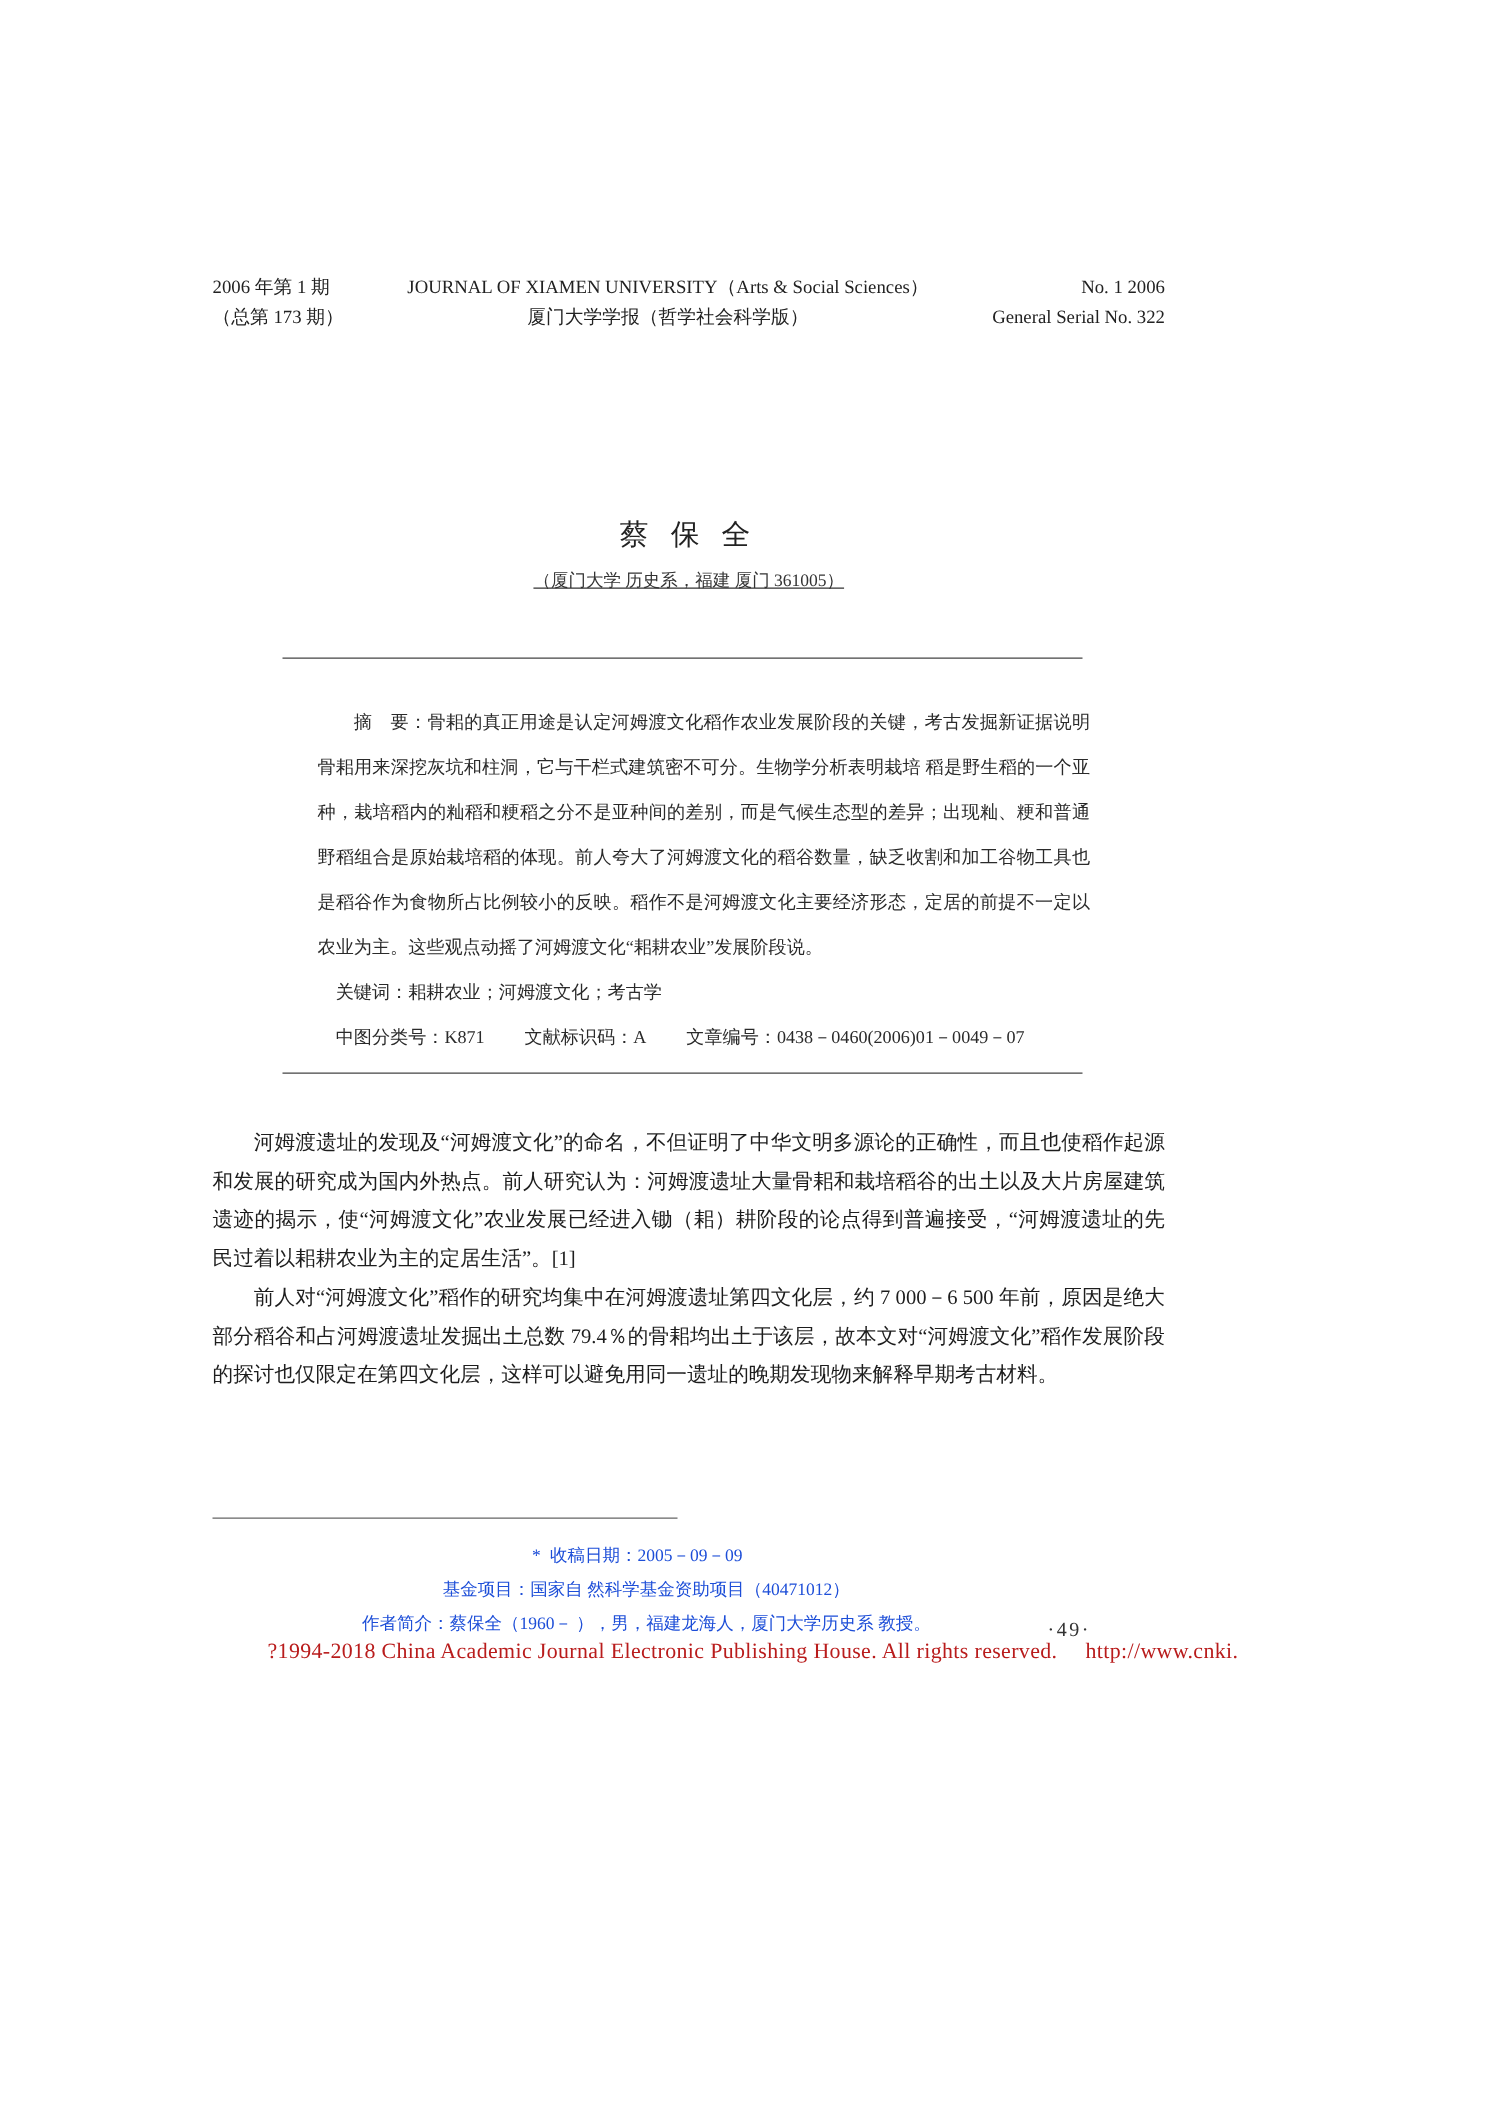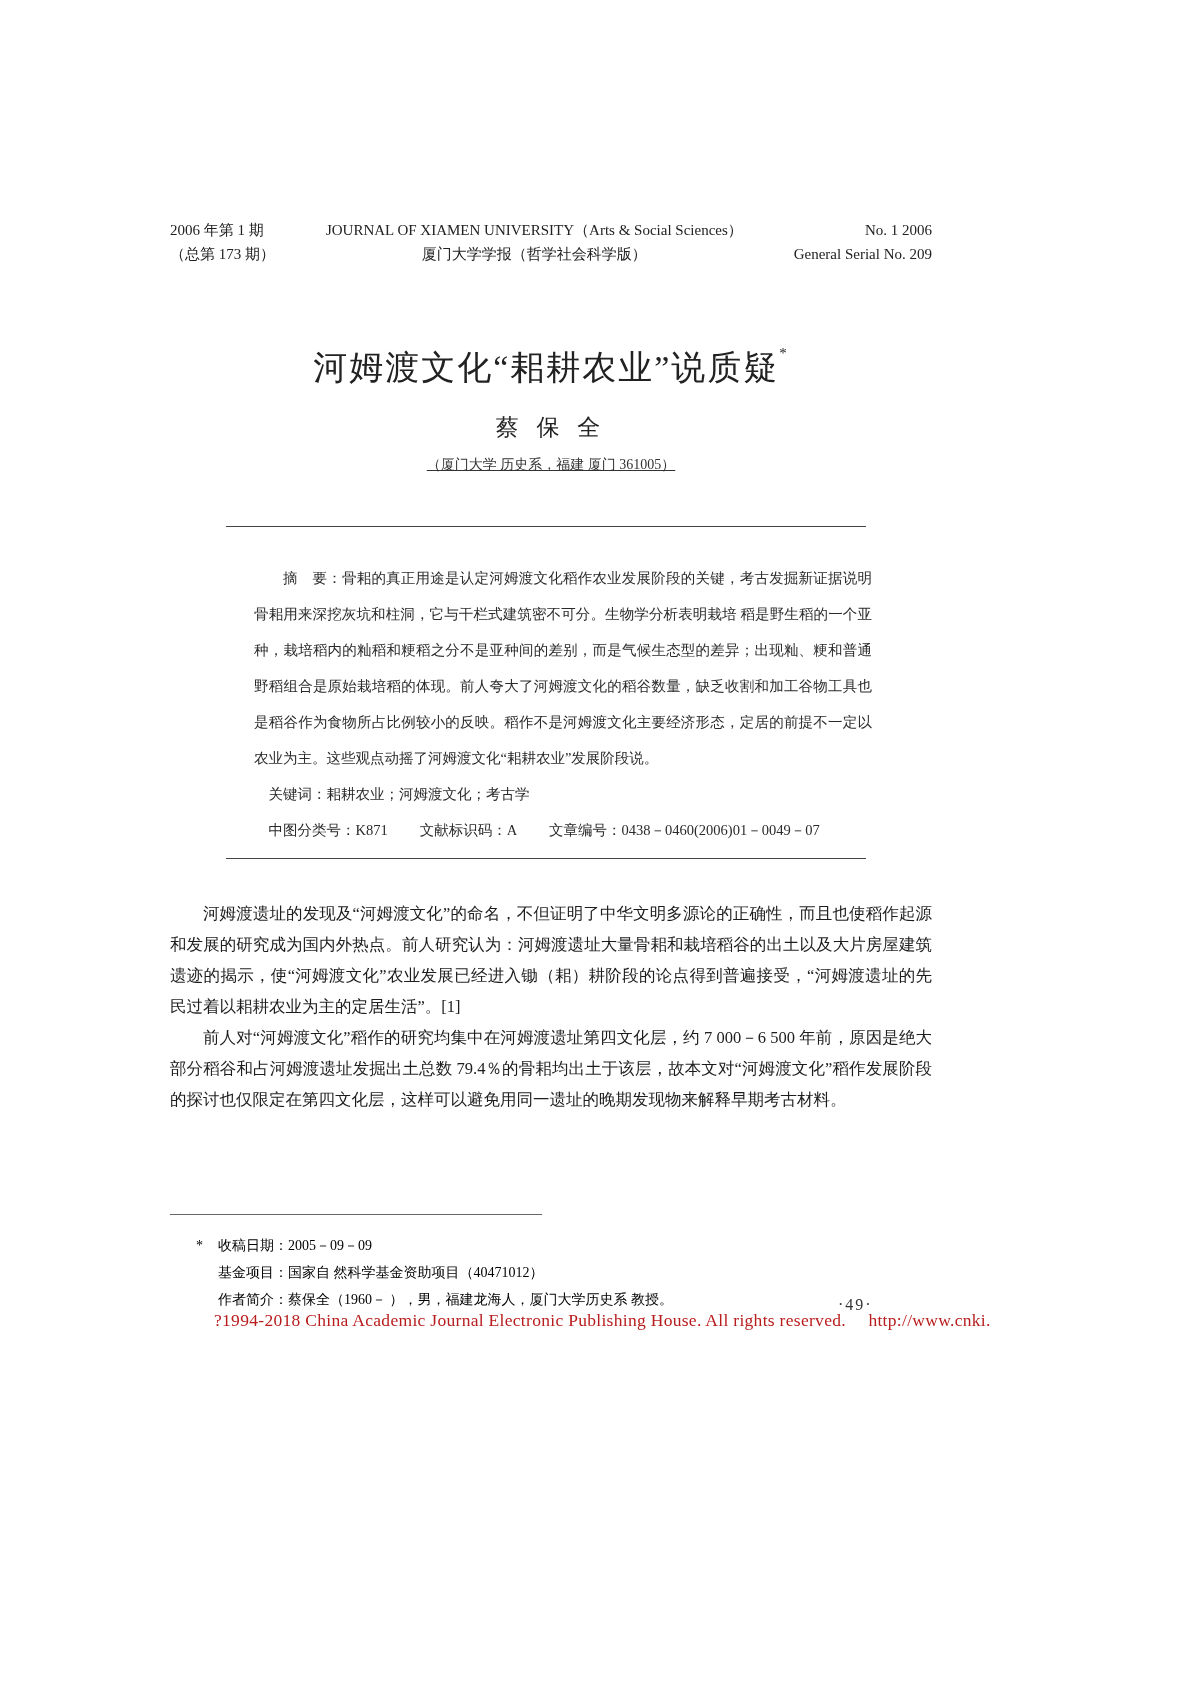--- a/index.html
+++ b/index.html
@@ -113,21 +113,22 @@
   }
 
   
   .footnote-block {
     position: absolute;
     top: 1232px;
     left: 196px;
     width: 620px;
     font-size: 14px;
     line-height: 27px;
-    color: #000000;
+    color: #1d4ed8;
+    text-align: center;
   }
   .fn-line { white-space: nowrap; }
   .fn-indent { padding-left: 22px; }
   .fn-star { display: inline-block; width: 22px; }
 
   
   .watermark {
     position: absolute;
     top: 1308px;
     left: 214px;
@@ -155,25 +156,24 @@
     <div class="jh-col jh-left">
       <div>2006 年第 1 期</div>
       <div>（总第 173 期）</div>
     </div>
     <div class="jh-col jh-center">
       <div>JOURNAL OF XIAMEN UNIVERSITY（Arts &amp; Social Sciences）</div>
       <div>厦门大学学报（哲学社会科学版）</div>
     </div>
     <div class="jh-col jh-right">
       <div>No. 1 2006</div>
-      <div>General Serial No. 209</div>
-    </div>
-  </div>
-
-  <h1 class="article-title"><span>河姆渡文化“耜耕农业”说质疑</span><sup>*</sup></h1>
+      <div>General Serial No. 322</div>
+    </div>
+  </div>
+
 
   <div class="article-author">蔡 保 全</div>
 
   <div class="article-affil">（厦门大学 历史系，福建 厦门 361005）</div>
 
   <div class="rule rule-top"></div>
 
   <div class="abstract-block">
     <div class="abstract-text"><span>摘　要：</span><span>骨耜的真正用途是认定河姆渡文化稻作农业发展阶段的关键，考古发掘新证据说明骨耜用来深挖灰坑和柱洞，它与干栏式建筑密不可分。生物学分析表明栽培 稻是野生稻的一个亚种，栽培稻内的籼稻和粳稻之分不是亚种间的差别，而是气候生态型的差异；出现籼、粳和普通野稻组合是原始栽培稻的体现。前人夸大了河姆渡文化的稻谷数量，缺乏收割和加工谷物工具也是稻谷作为食物所占比例较小的反映。稻作不是河姆渡文化主要经济形态，定居的前提不一定以农业为主。这些观点动摇了河姆渡文化“耜耕农业”发展阶段说。</span></div>
     <div class="kw-line"><span>关键词：</span><span>耜耕农业；河姆渡文化；考古学</span></div>

